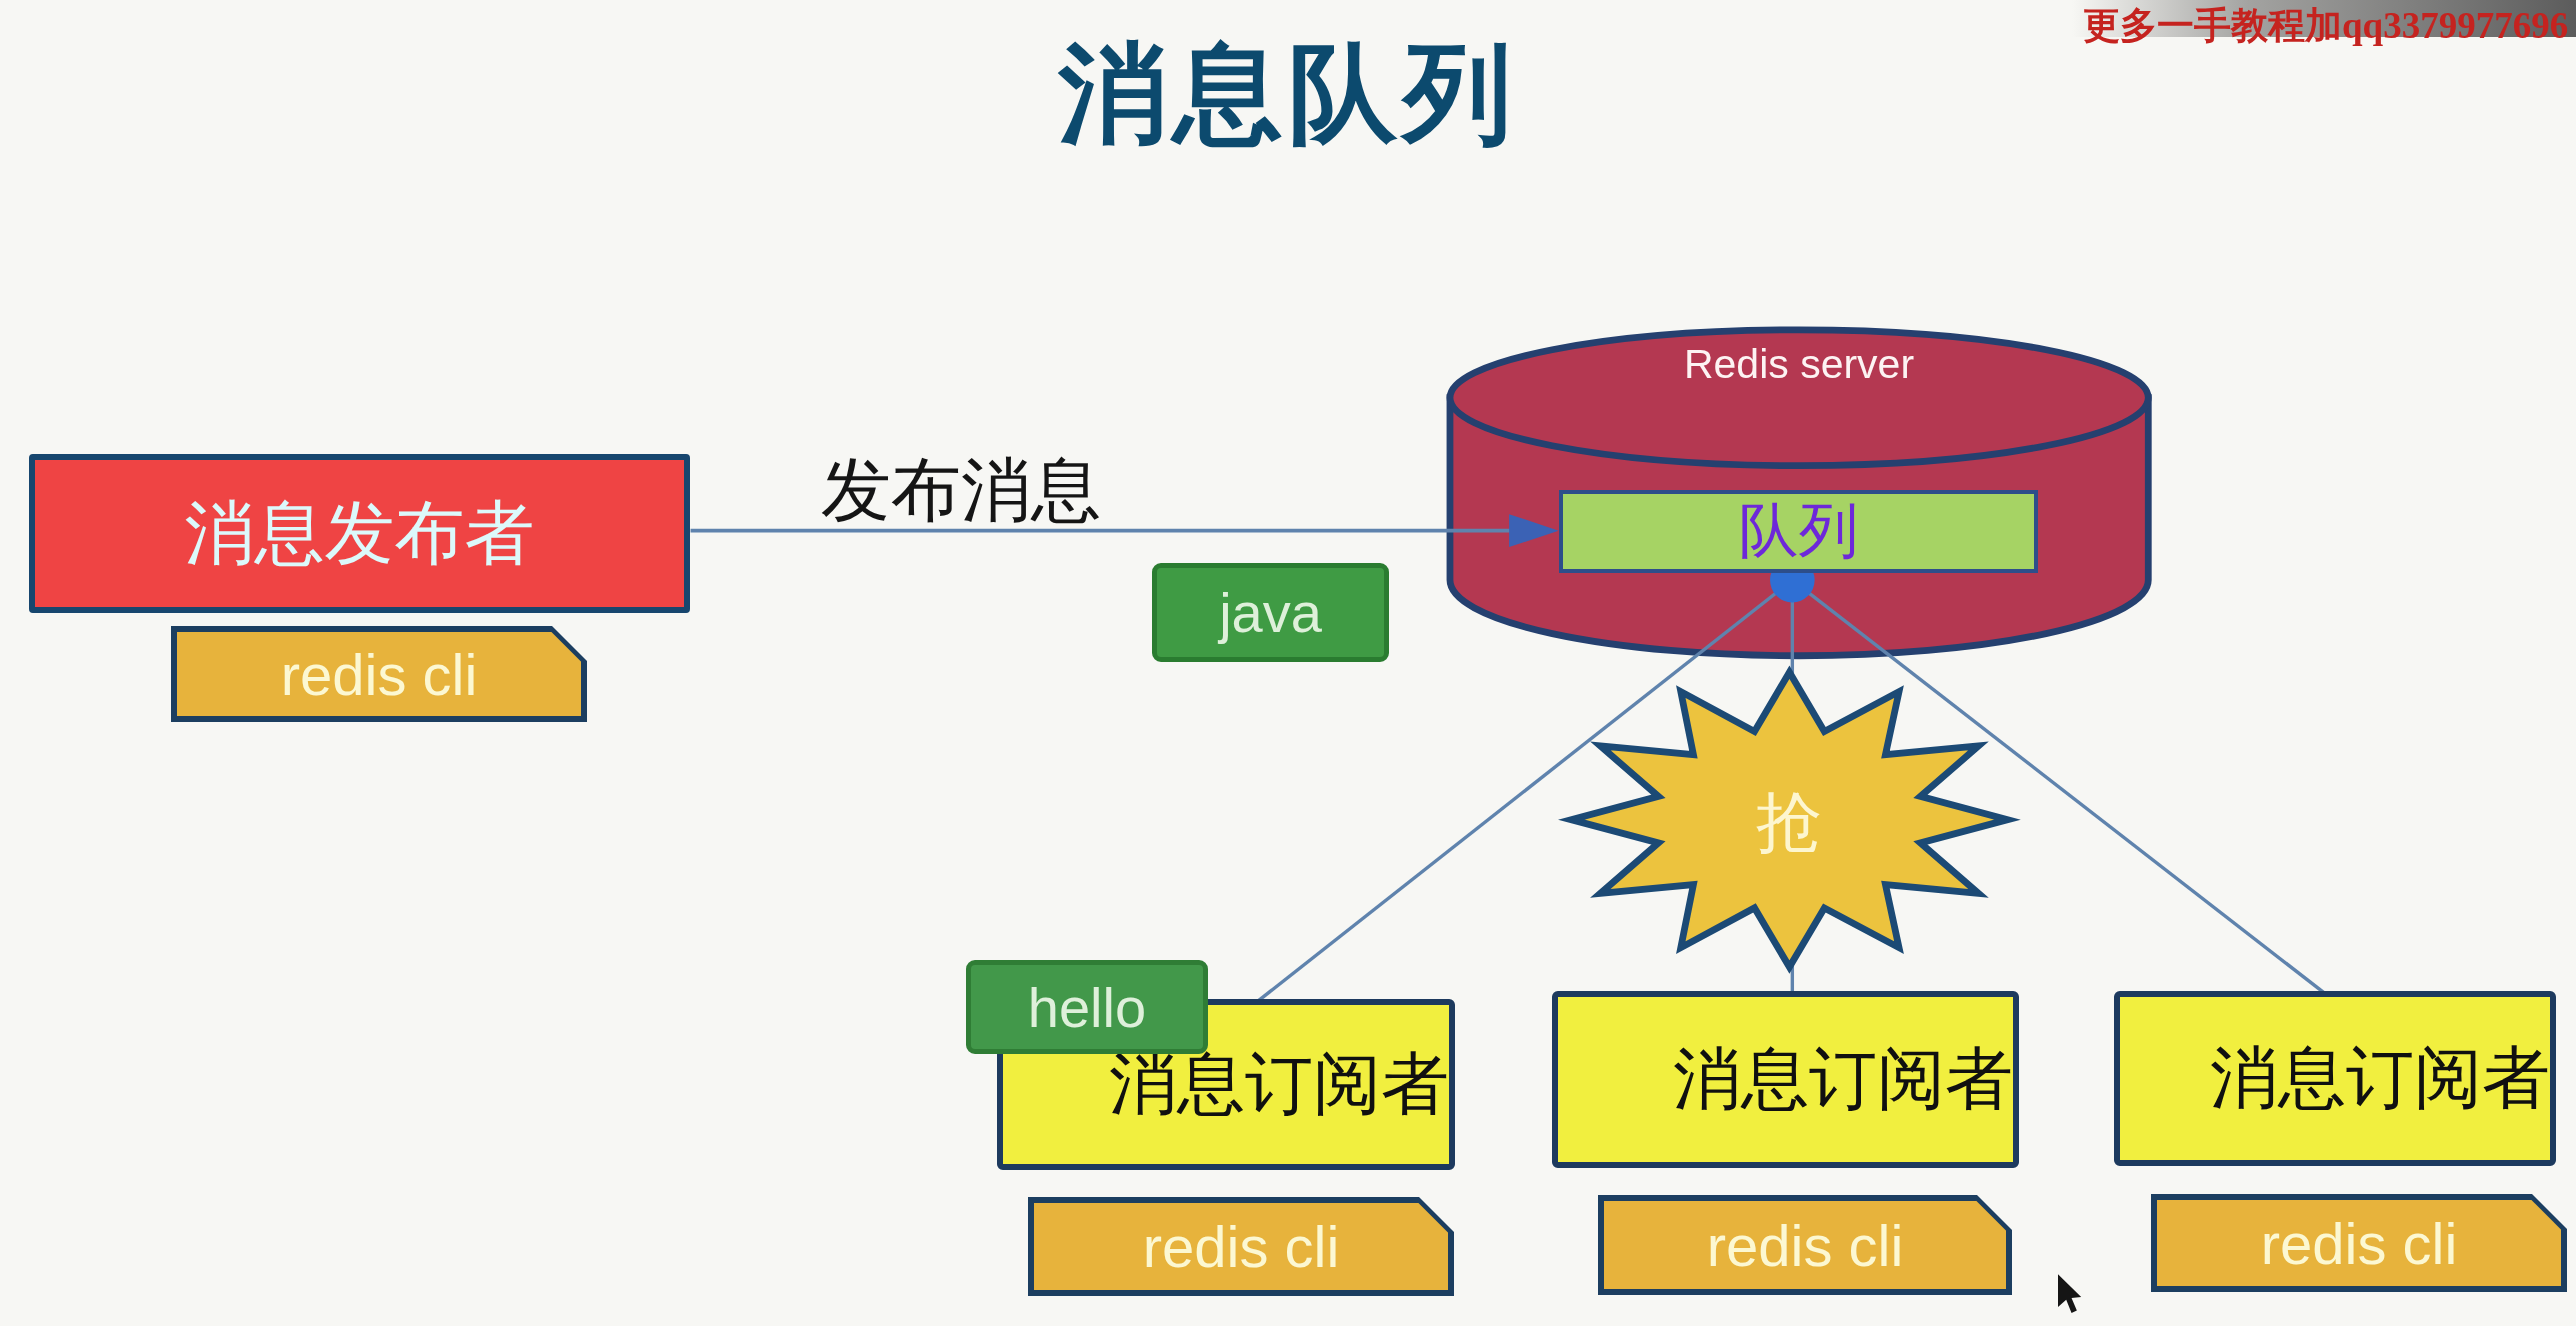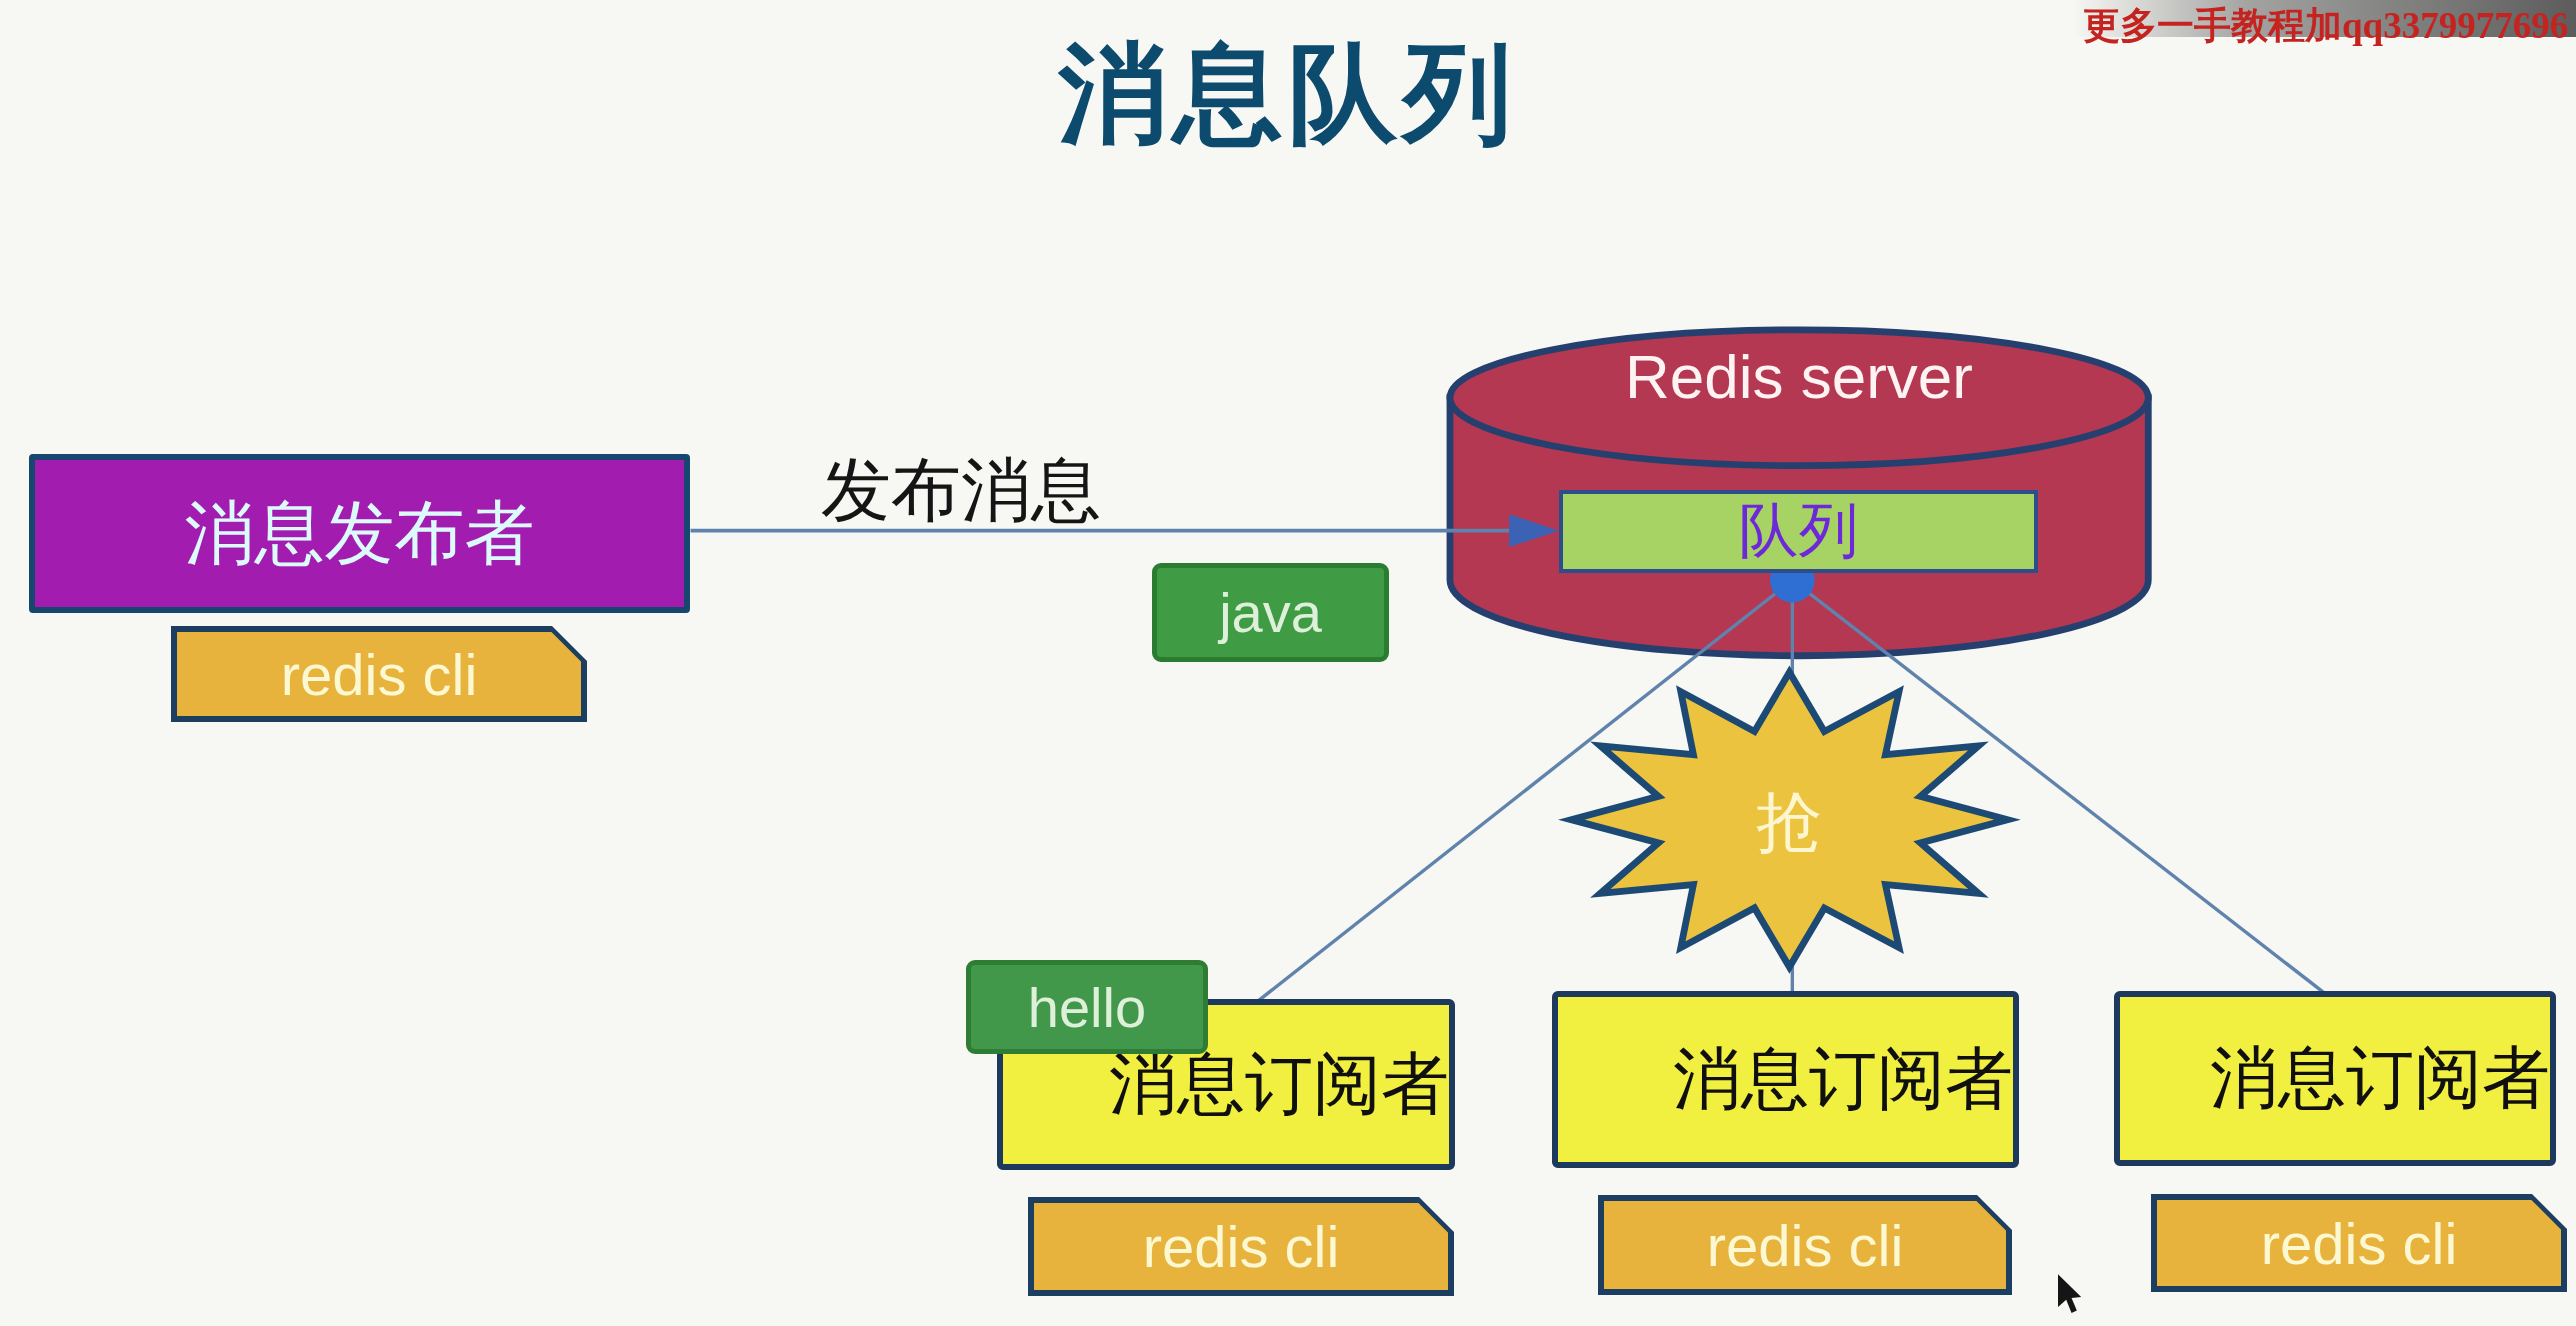--- a/index.html
+++ b/index.html
@@ -12,40 +12,40 @@
   .watermark{position:absolute;top:1px;right:7.8px;z-index:2;font-family:"Liberation Serif","DejaVu Serif",serif;
     font-weight:bold;font-size:37px;color:#c5231f;white-space:nowrap;}
 
   .page-title{position:absolute;top:21.3px;left:0;width:100%;text-align:center;z-index:2;
     font-size:109px;font-weight:bold;letter-spacing:5.8px;color:#0c4a6e;}
 
   svg.layer{position:absolute;left:0;top:0;z-index:1;}
 
   
   .publisher-box{position:absolute;left:29px;top:454px;width:661px;height:159px;box-sizing:border-box;
-    background:#a21caf;border:6.8px solid #17466e;border-radius:3.9px;z-index:2;
+    background:#ef4444;border:6.8px solid #17466e;border-radius:3.9px;z-index:2;
     display:flex;align-items:center;justify-content:center;font-size:70px;color:#dcf9fb;}
 
   
   .tag{position:absolute;z-index:2;padding-left:42px;}
   .tag .tag-outer{position:absolute;inset:0;background:#1c3e60;
     clip-path:polygon(0 0, calc(100% - 35px) 0, 100% 35px, 100% 100%, 0 100%);}
   .tag .tag-inner{position:absolute;inset:5.8px;background:#e7b33c;
     clip-path:polygon(0 0, calc(100% - 30px) 0, 100% 30px, 100% 100%, 0 100%);
     display:flex;align-items:center;justify-content:center;font-size:58px;color:#fcf8d2;}
 
   .publish-label{position:absolute;left:821px;top:444px;z-index:2;font-size:70px;color:#151515;white-space:nowrap;}
 
   .green-chip{position:absolute;box-sizing:border-box;background:#3f9b44;border:5.8px solid #2a7c30;border-radius:9px;
     display:flex;align-items:center;justify-content:center;font-size:56px;color:#def0da;z-index:3;}
   .java-chip{left:1152px;top:563px;width:237px;height:99px;}
   .hello-chip{left:966px;top:960px;width:242px;height:94px;background:#42984a;border-color:#2f7d35;z-index:4;}
 
   .server-title{position:absolute;left:1450px;top:341px;width:698px;text-align:center;z-index:2;
-    font-size:62px;color:#fdf3f3;}
+    font-size:41px;color:#fdf3f3;}
   .queue-bar{position:absolute;left:1559px;top:490px;width:479px;height:83px;box-sizing:border-box;
     background:#a6d364;border:4.8px solid #2d4e8a;z-index:2;
     display:flex;align-items:center;justify-content:center;font-size:60px;color:#6d28d9;}
 
   .star-label{position:absolute;left:1692px;top:778px;width:194px;text-align:center;z-index:2;
     font-size:66px;color:#fdf6cf;}
 
   .subscriber-box{position:absolute;box-sizing:border-box;background:#f1ef3f;border:6.8px solid #1d3a5e;border-radius:5.8px;
     display:flex;align-items:center;justify-content:flex-end;font-size:68px;color:#101010;z-index:2;}
   .sub-1{left:997px;top:999px;width:458px;height:171px;}

